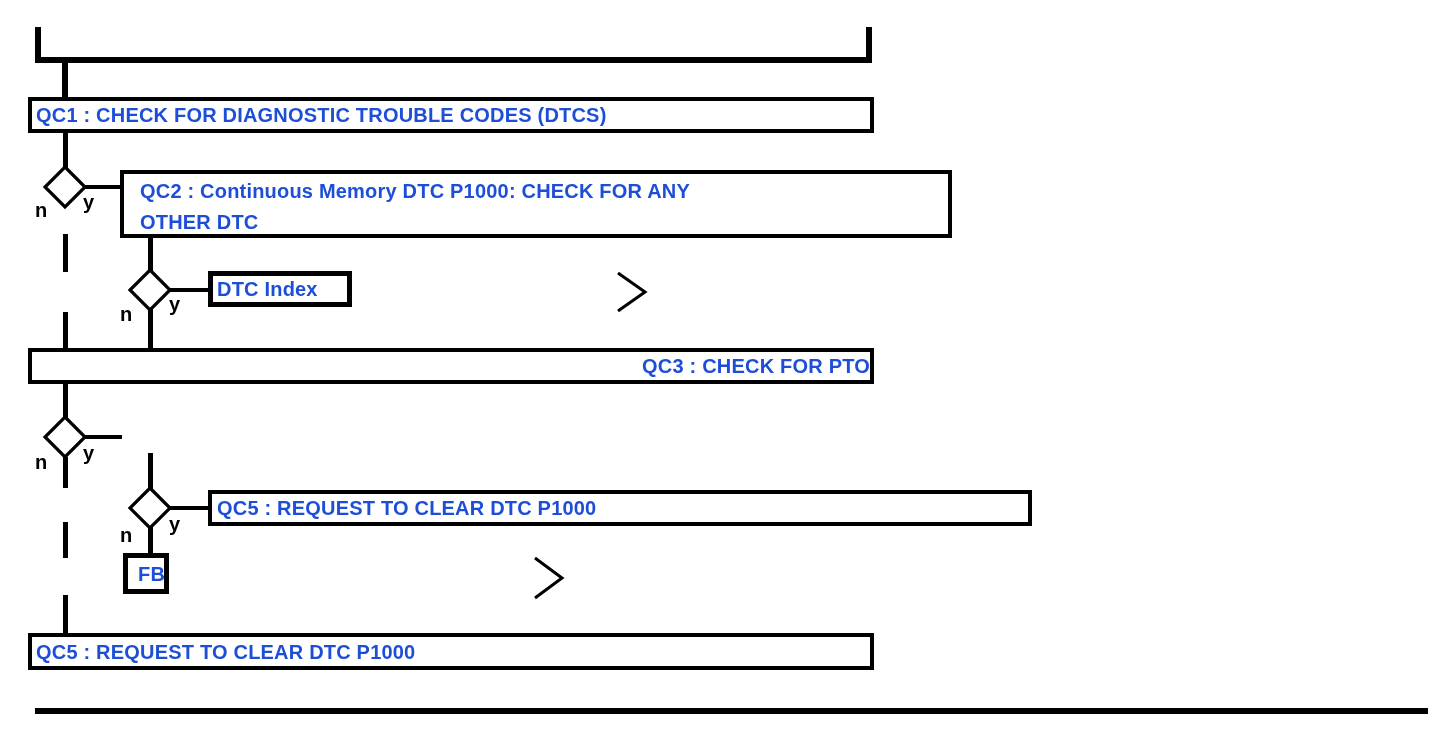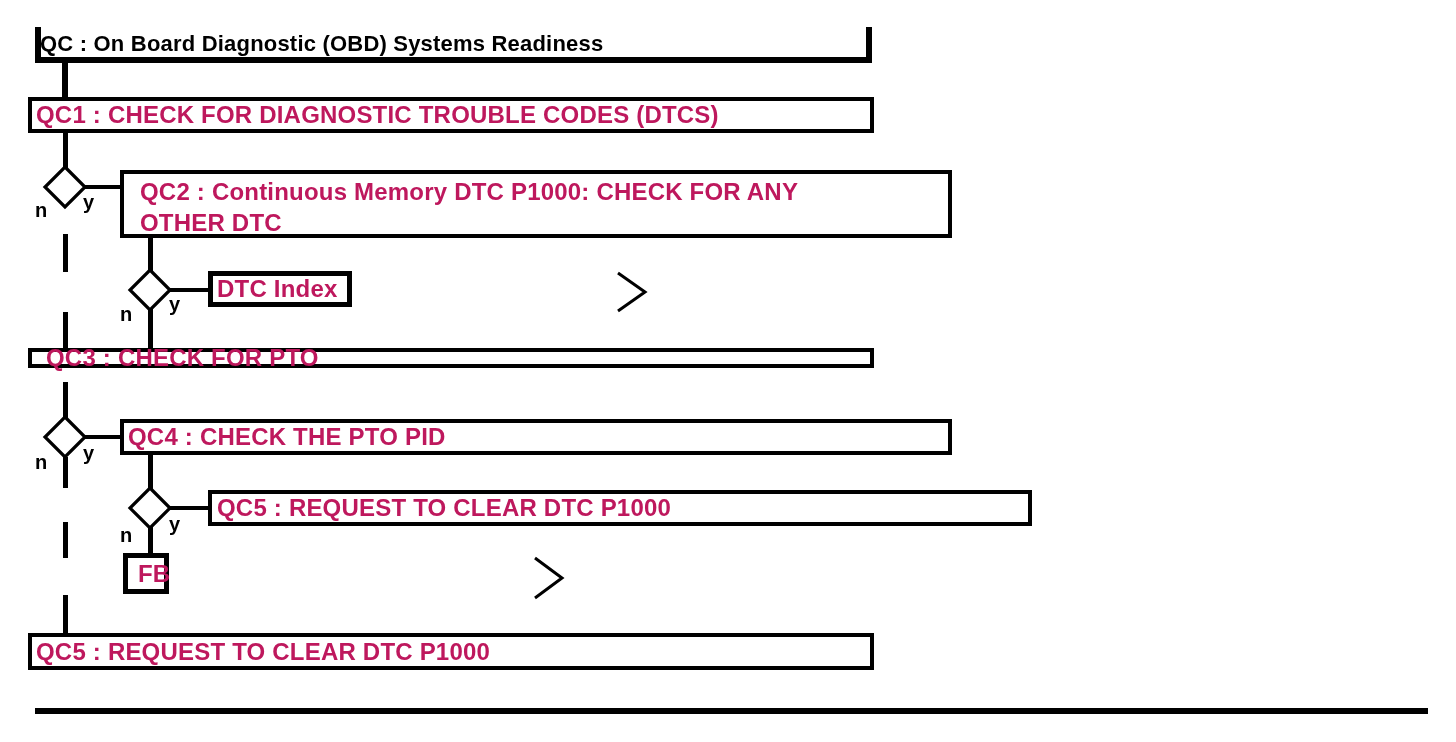--- a/index.html
+++ b/index.html
@@ -23,22 +23,22 @@
   }
   .node-box {
     position: absolute;
     z-index: 2;
     box-sizing: border-box;
     border: 4px solid #000000;
     background: #ffffff;
     display: flex;
     align-items: center;
     font-weight: bold;
-    font-size: 24px;
-    color: #be185d;
+    font-size: 20px;
+    color: #1d4ed8;
     letter-spacing: 0.2px;
     white-space: pre-line;
     line-height: 30px;
   }
   .node-box .lbl { white-space: pre-line; }
   .thick-border { border-width: 5px; align-items: center; }
   .bar {
     position: absolute;
     z-index: 2;
     background: #000000;
@@ -103,42 +103,38 @@
     <line x1="170" y1="508" x2="210" y2="508" stroke="#000" stroke-width="4" shape-rendering="crispEdges"></line>
 
     <line x1="150" y1="527" x2="150" y2="556" stroke="#000" stroke-width="5" shape-rendering="crispEdges"></line>
 
     <polyline points="535,558 562,578 535,598" fill="none" stroke="#000" stroke-width="3"></polyline>
   </svg>
 
   <div class="bar" style="left:35px; top:57px; width:837px; height:6px;"></div>
   <div class="bar" style="left:35px; top:27px; width:6px; height:36px;"></div>
   <div class="bar" style="left:866px; top:27px; width:6px; height:36px;"></div>
-  <div class="title-label" style="left:40px; top:31px;">QC : On Board Diagnostic (OBD) Systems Readiness</div>
 
   <div class="node-box" style="left:28px; top:97px; width:846px; height:36px; padding-left:4px;">
     <span class="lbl">QC1 : CHECK FOR DIAGNOSTIC TROUBLE CODES (DTCS)</span>
   </div>
 
   <div class="node-box" style="left:120px; top:170px; width:832px; height:68px; padding-left:16px; align-items:flex-start; padding-top:2px; line-height:31px;">
     <span class="lbl">QC2 : Continuous Memory DTC P1000: CHECK FOR ANY
 OTHER DTC</span>
   </div>
 
   <div class="node-box thick-border" style="left:208px; top:271px; width:144px; height:36px; padding-left:4px;">
     <span class="lbl">DTC Index</span>
   </div>
 
-  <div class="node-box" style="left:28px; top:348px; width:846px; height:20px; padding-left:14px;">
+  <div class="node-box" style="left:28px; top:348px; width:846px; height:36px; padding-left:14px;justify-content:flex-end;">
     <span class="lbl">QC3 : CHECK FOR PTO</span>
   </div>
 
-  <div class="node-box" style="left:120px; top:419px; width:832px; height:36px; padding-left:4px;">
-    <span class="lbl">QC4 : CHECK THE PTO PID</span>
-  </div>
 
   <div class="node-box" style="left:208px; top:490px; width:824px; height:36px; padding-left:5px;">
     <span class="lbl">QC5 : REQUEST TO CLEAR DTC P1000</span>
   </div>
 
   <div class="node-box thick-border" style="left:123px; top:553px; width:46px; height:41px; padding-left:10px;">
     <span class="lbl">FB</span>
   </div>
 
   <div class="node-box" style="left:28px; top:633px; width:846px; height:37px; padding-left:4px;">

